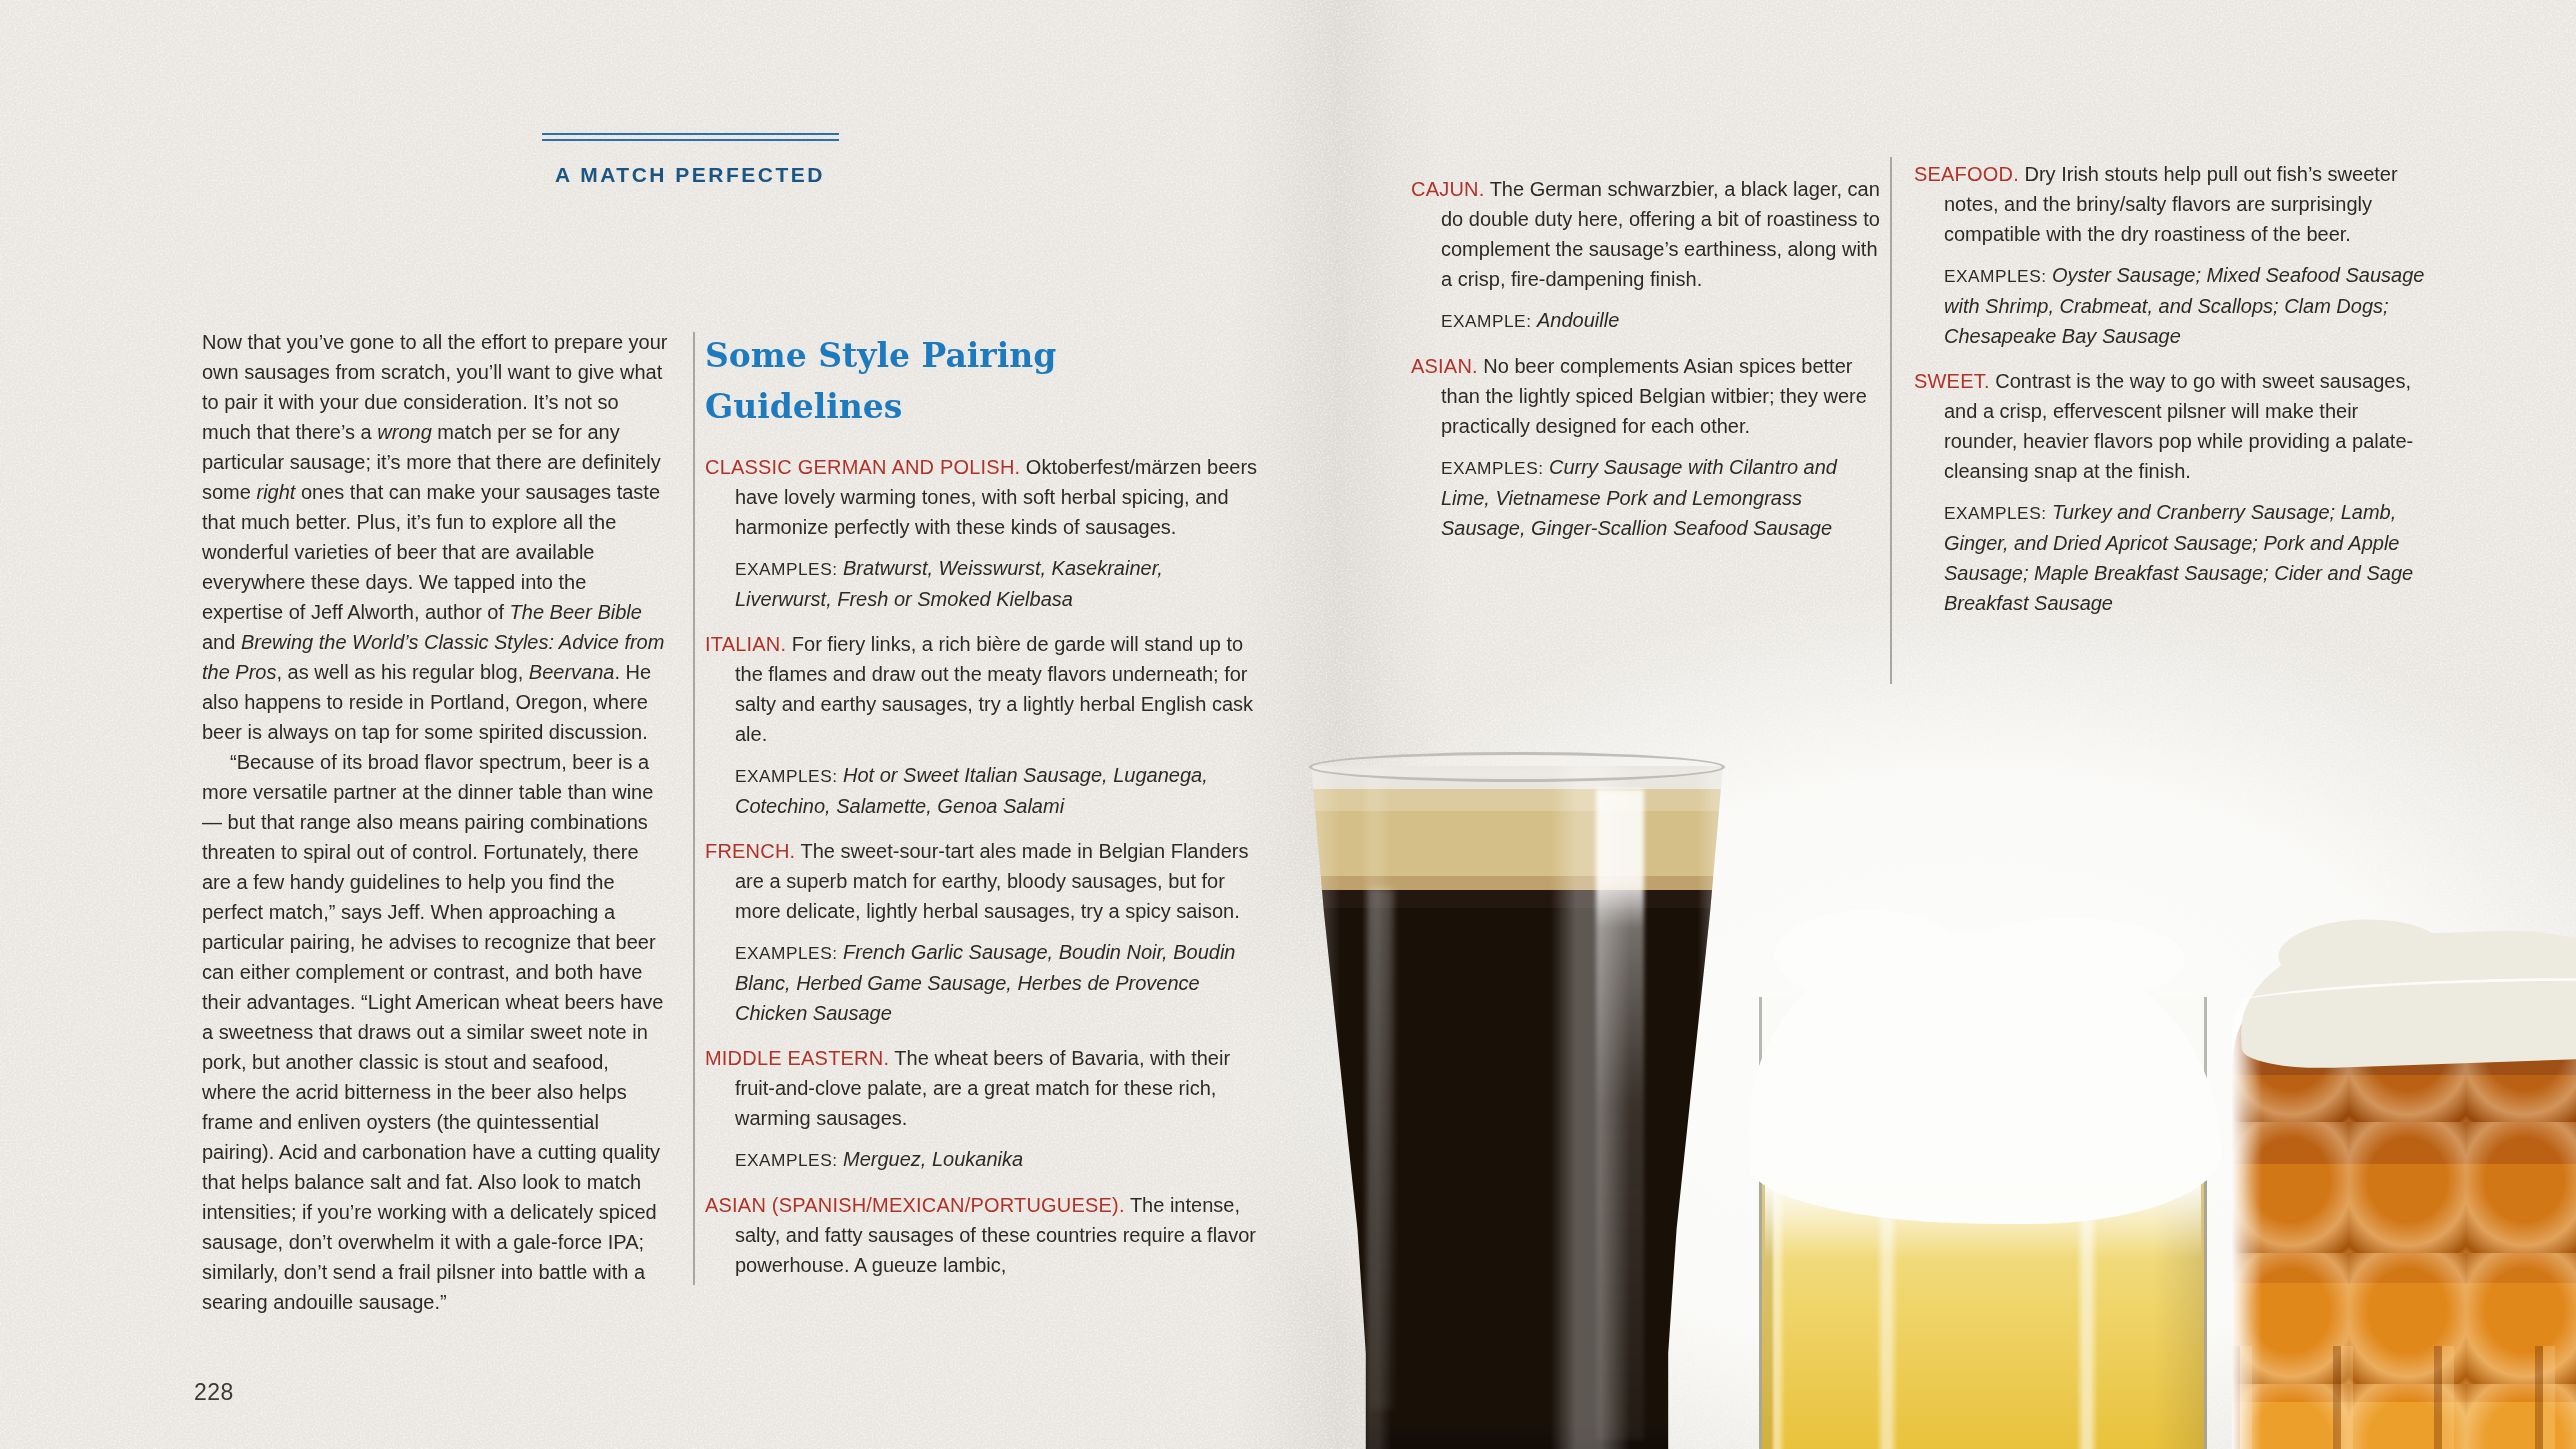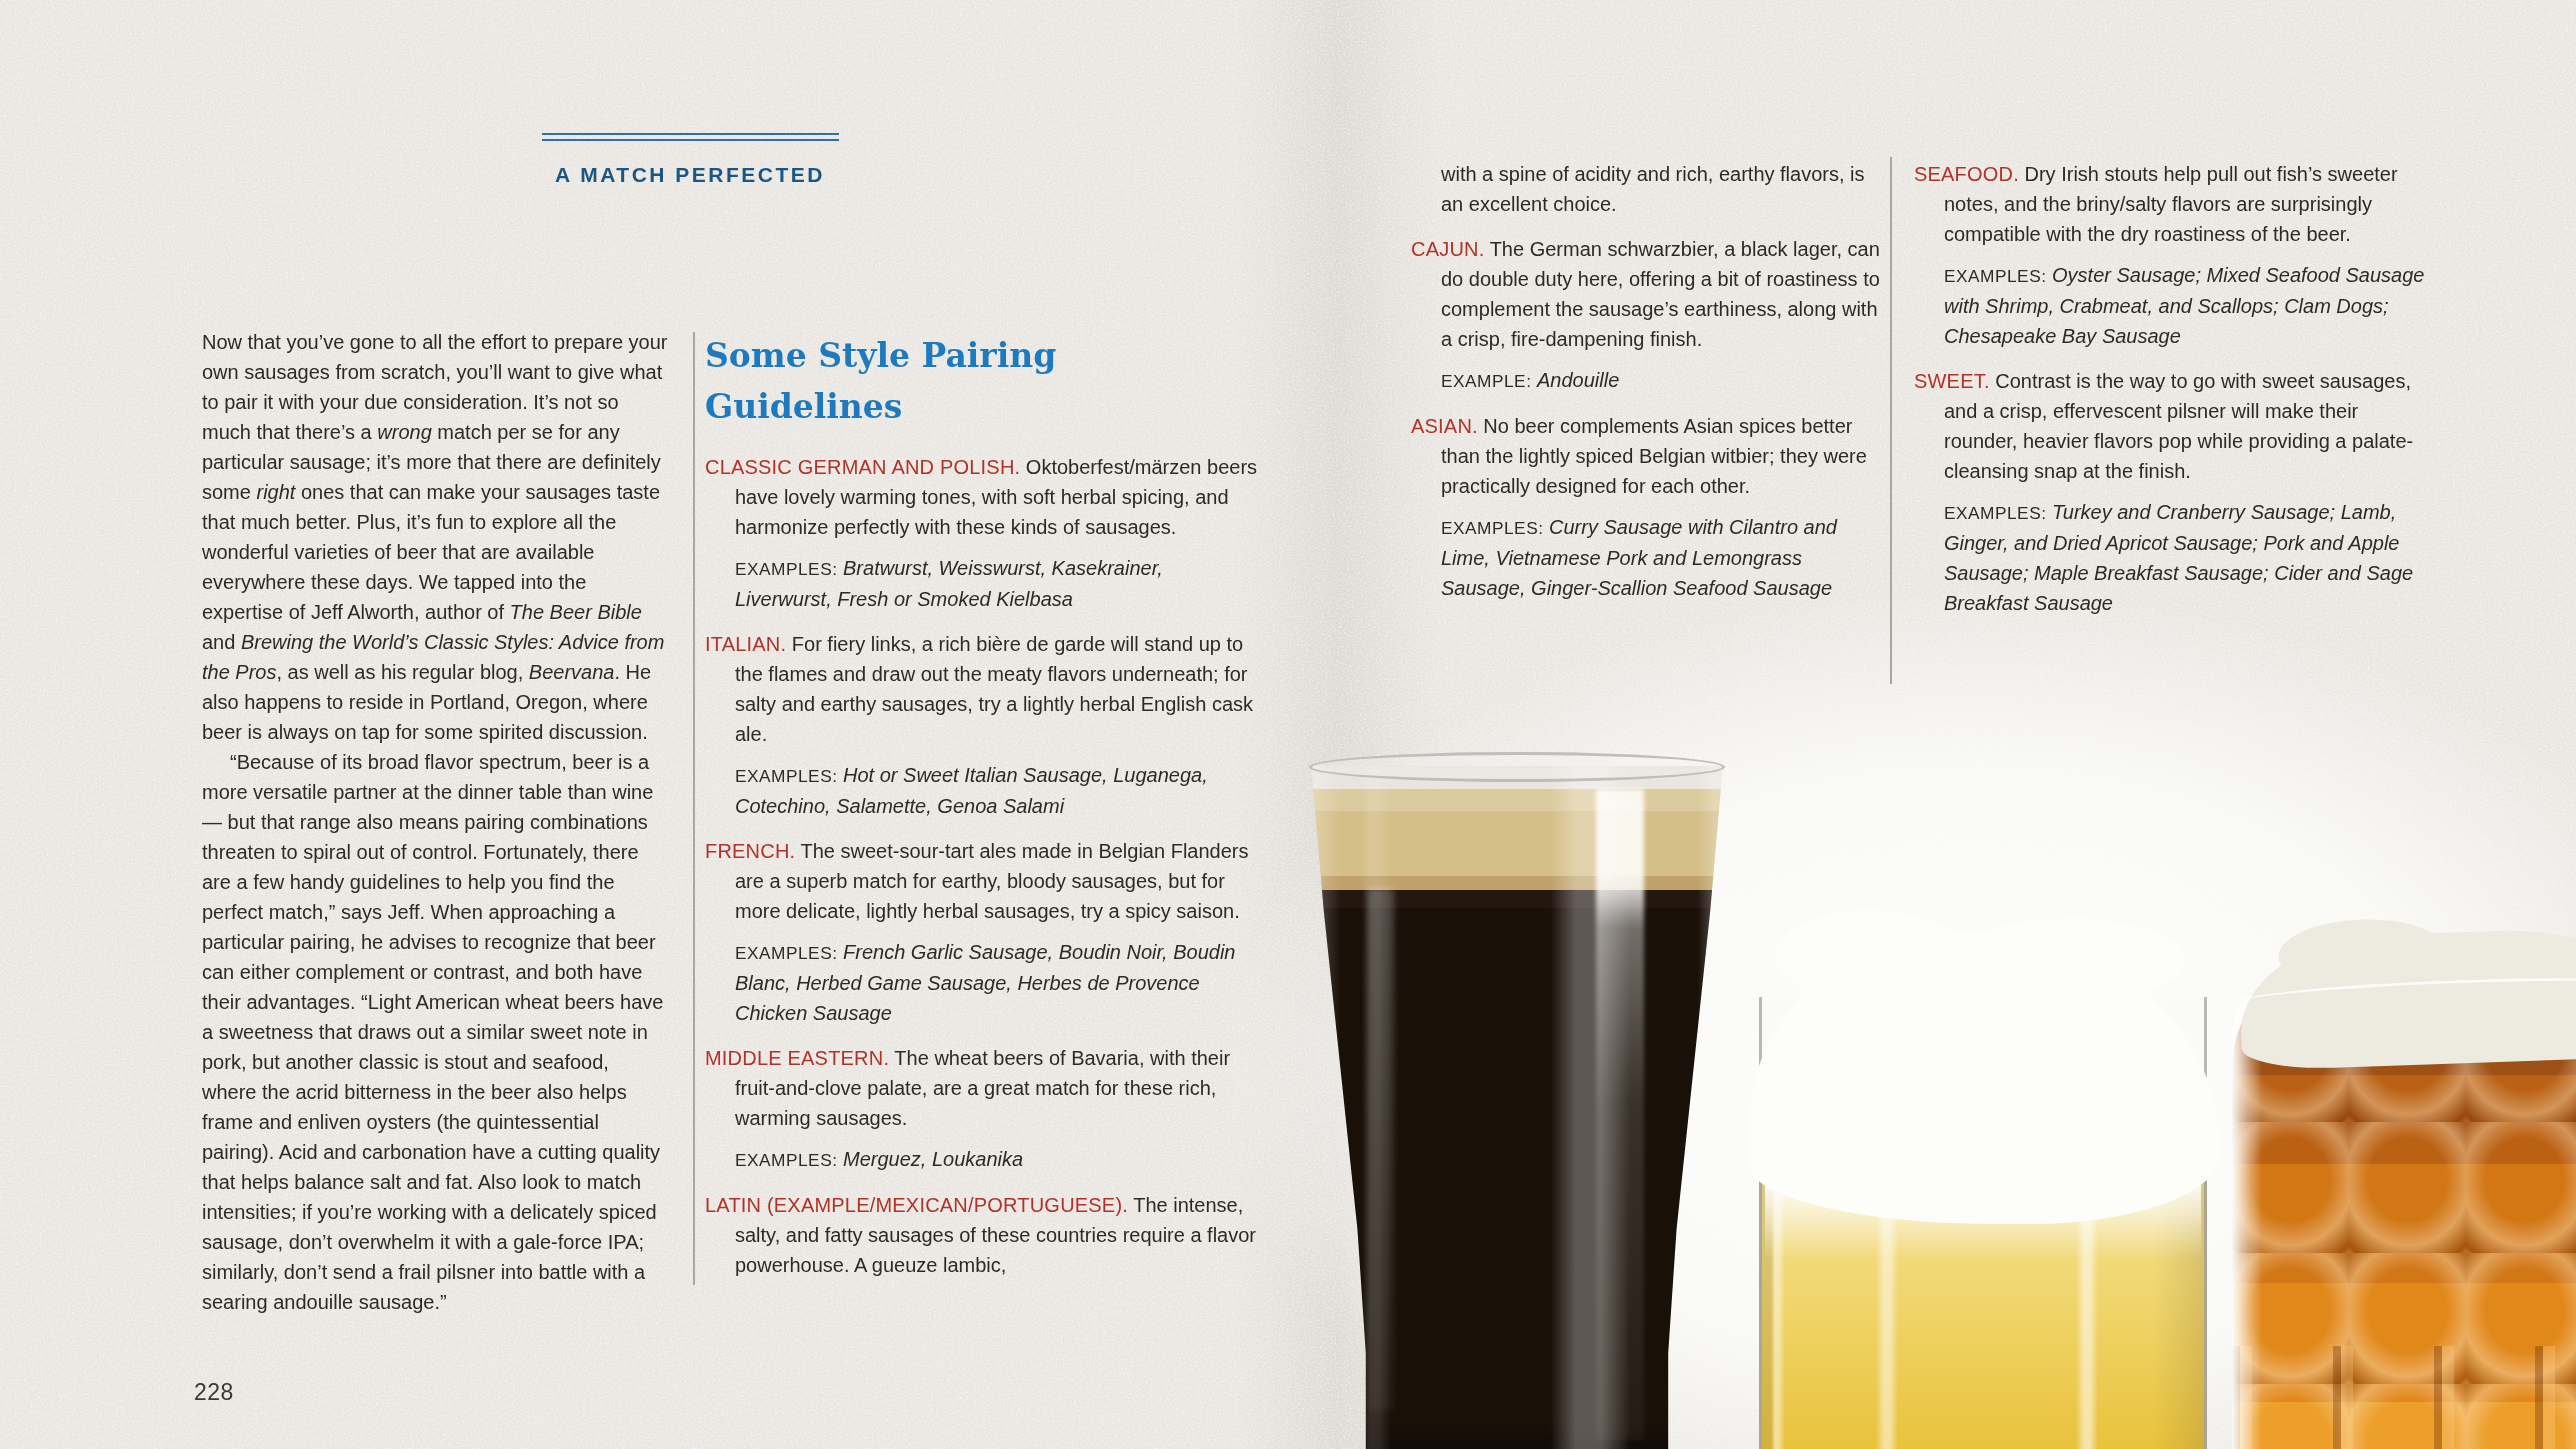--- a/index.html
+++ b/index.html
@@ -196,26 +196,25 @@
       <p class="ebody"><span class="cat">FRENCH.</span> <span>The sweet-sour-tart ales made in Belgian Flanders are a superb match for earthy, bloody sausages, but for more delicate, lightly herbal sausages, try a spicy saison.</span></p>
       <p class="examples"><span class="exlabel">EXAMPLES:</span> <i class="extext">French Garlic Sausage, Boudin Noir, Boudin Blanc, Herbed Game Sausage, Herbes de Provence Chicken Sausage</i></p>
     </div>
 
     <div class="entry">
       <p class="ebody"><span class="cat">MIDDLE EASTERN.</span> <span>The wheat beers of Bavaria, with their fruit-and-clove palate, are a great match for these rich, warming sausages.</span></p>
       <p class="examples"><span class="exlabel">EXAMPLES:</span> <i class="extext">Merguez, Loukanika</i></p>
     </div>
 
     <div class="entry">
-      <p class="ebody"><span class="cat">LATIN (EXAMPLE/MEXICAN/PORTUGUESE).</span> <span>The intense, salty, and fatty sausages of these countries require a flavor powerhouse. A gueuze lambic,</span></p>
+      <p class="ebody"><span class="cat">ASIAN (SPANISH/MEXICAN/PORTUGUESE).</span> <span>The intense, salty, and fatty sausages of these countries require a flavor powerhouse. A gueuze lambic,</span></p>
     </div>
   </div>
 
   <div class="col col-3">
-    <p class="cont">with a spine of acidity and rich, earthy flavors, is an excellent choice.</p>
     <div style="height:15px"></div>
 
     <div class="entry">
       <p class="ebody"><span class="cat">CAJUN.</span> <span>The German schwarzbier, a black lager, can do double duty here, offering a bit of roastiness to complement the sausage’s earthiness, along with a crisp, fire-dampening finish.</span></p>
       <p class="examples"><span class="exlabel">EXAMPLE:</span> <i class="extext">Andouille</i></p>
     </div>
 
     <div class="entry">
       <p class="ebody"><span class="cat">ASIAN.</span> <span>No beer complements Asian spices better than the lightly spiced Belgian witbier; they were practically designed for each other.</span></p>
       <p class="examples"><span class="exlabel">EXAMPLES:</span> <i class="extext">Curry Sausage with Cilantro and Lime, Vietnamese Pork and Lemongrass Sausage, Ginger-Scallion Seafood Sausage</i></p>

